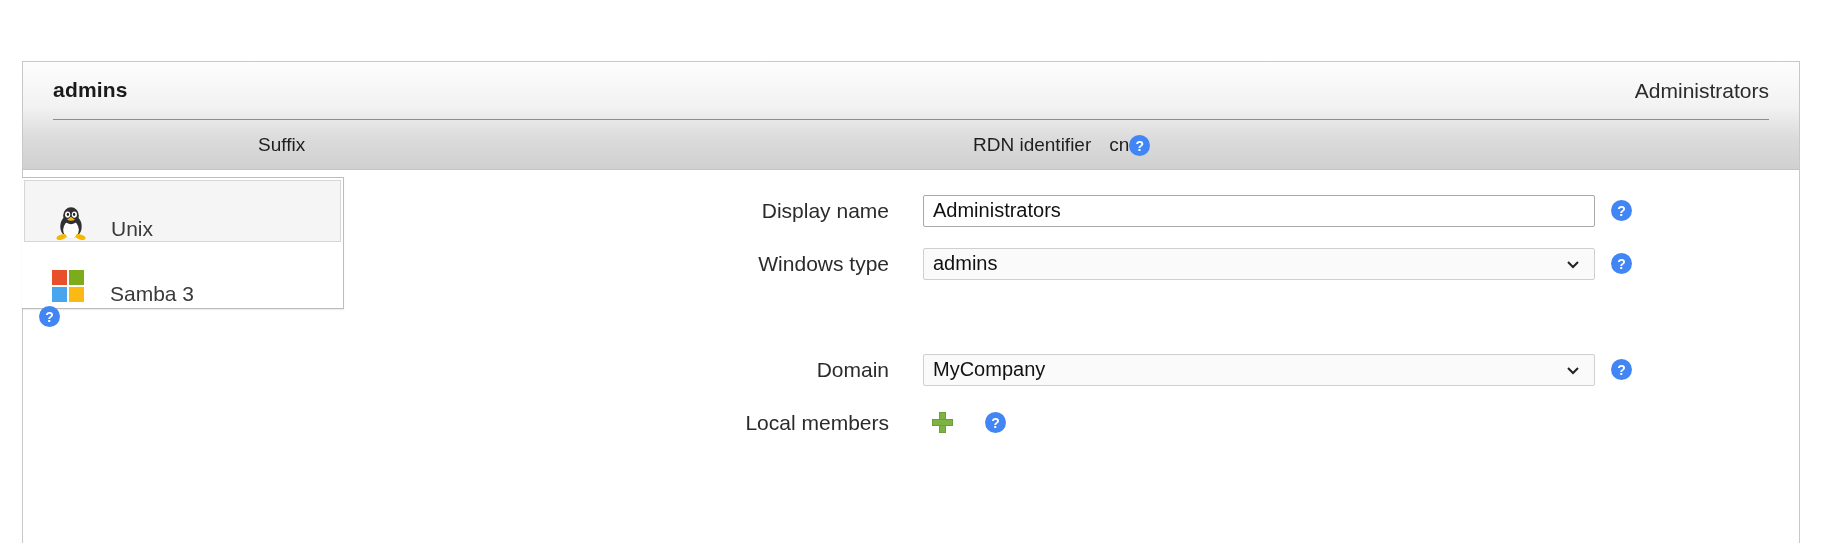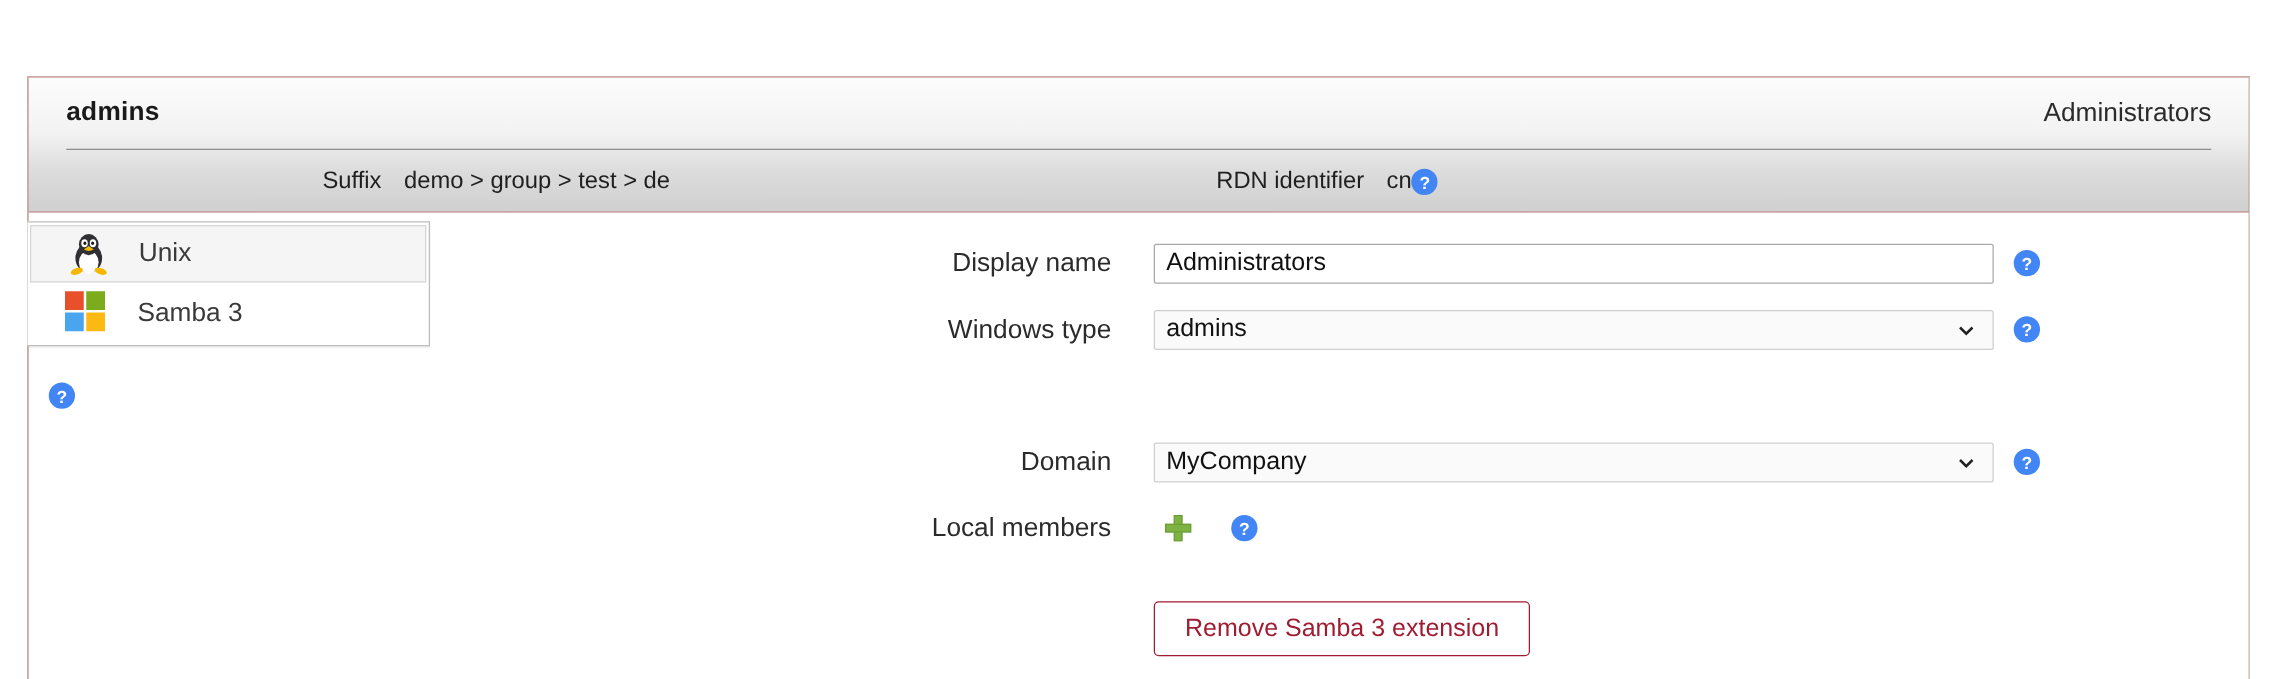--- a/index.html
+++ b/index.html
@@ -119,22 +119,22 @@
     width: 322px;
     border: 1px solid #bdbdbd;
     border-left: none;
     background: #ffffff;
     box-sizing: border-box;
     padding: 2px;
     box-shadow: 0 1px 1px rgba(0,0,0,.07);
   }
   .tab {
     display: flex;
-    align-items: center;
-    height: 46px;
+    align-items: flex-end;
+    height: 62px;
     padding-left: 28px;
     gap: 22px;
     box-sizing: border-box;
     cursor: pointer;
   }
   .tab + .tab { margin-top: 2px; }
   .tab.active {
     background: #f5f5f5;
     border: 1px solid #d6d6d6;
   }
@@ -259,21 +259,20 @@
     <div class="header-top">
       <div class="header-title">admins</div>
       <div class="header-right">Administrators</div>
       <div class="header-rule"></div>
     </div>
 
     <div class="header-bottom">
 
       <div class="meta suffix">
         <span class="meta-label">Suffix</span>
-        <span class="meta-value">demo &gt; group &gt; test &gt; de</span>
       </div>
 
       <div class="meta rdn">
         <span class="meta-label">RDN identifier</span>
         <span class="meta-value">cn</span>
         <span class="help">?</span>
       </div>
 
     </div>
   </div>
@@ -349,20 +348,17 @@
       </div>
 
       <div class="row">
         <div class="row-label">Local members</div>
         <div class="inline-icons">
           <span class="plus"></span>
           <span class="help">?</span>
         </div>
       </div>
 
-      <div class="actions">
-        <button class="btn-remove">Remove Samba 3 extension</button>
-      </div>
 
     </div>
 
   </div>
 </div>
 
 </body></html>

